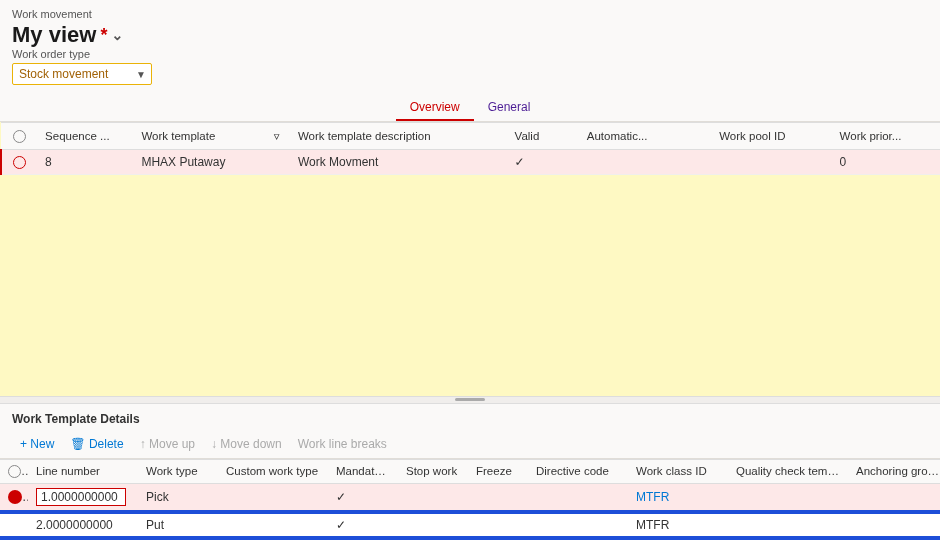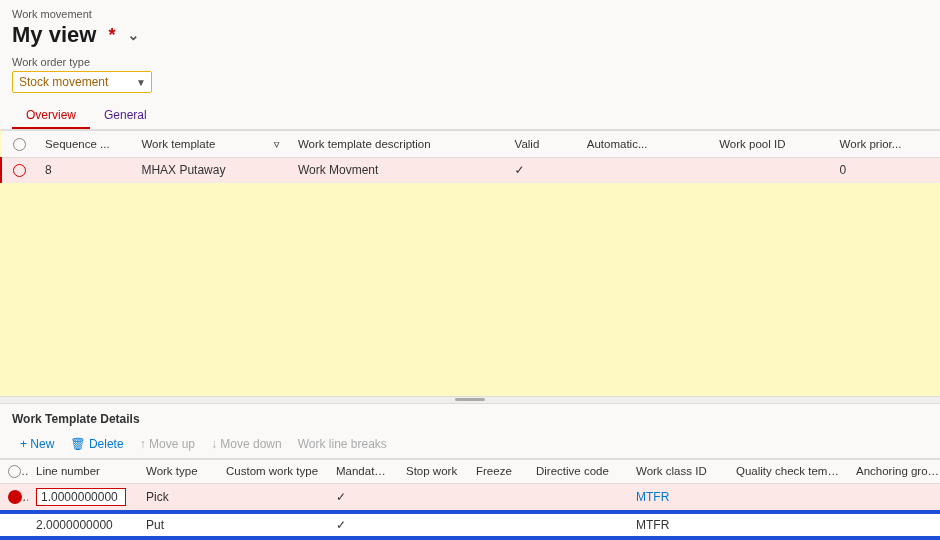--- a/index.html
+++ b/index.html
@@ -31,24 +31,24 @@
     .page-label {
       font-size: 11px;
       color: #555;
       margin-bottom: 2px;
     }
 
     .page-title {
       font-size: 22px;
       font-weight: 600;
       color: #1a1a1a;
-      margin-bottom: 8px;
+      margin-bottom: 0;
       display: flex;
       align-items: center;
-      gap: 12px;
+      gap: 4px;
     }
 
     .page-title .asterisk {
       color: #c00;
       font-size: 18px;
     }
 
     .chevron-icon {
       font-size: 14px;
       color: #555;
@@ -88,20 +88,21 @@
       font-size: 10px;
       color: #555;
     }
 
     
     .tabs-row {
       display: flex;
       gap: 0;
       border-bottom: none;
       margin-top: 2px;
+      justify-content: center;
     }
 
     .tab {
       padding: 5px 14px;
       font-size: 12px;
       cursor: pointer;
       border-bottom: 2px solid transparent;
       color: #4c1d95;
     }
 

